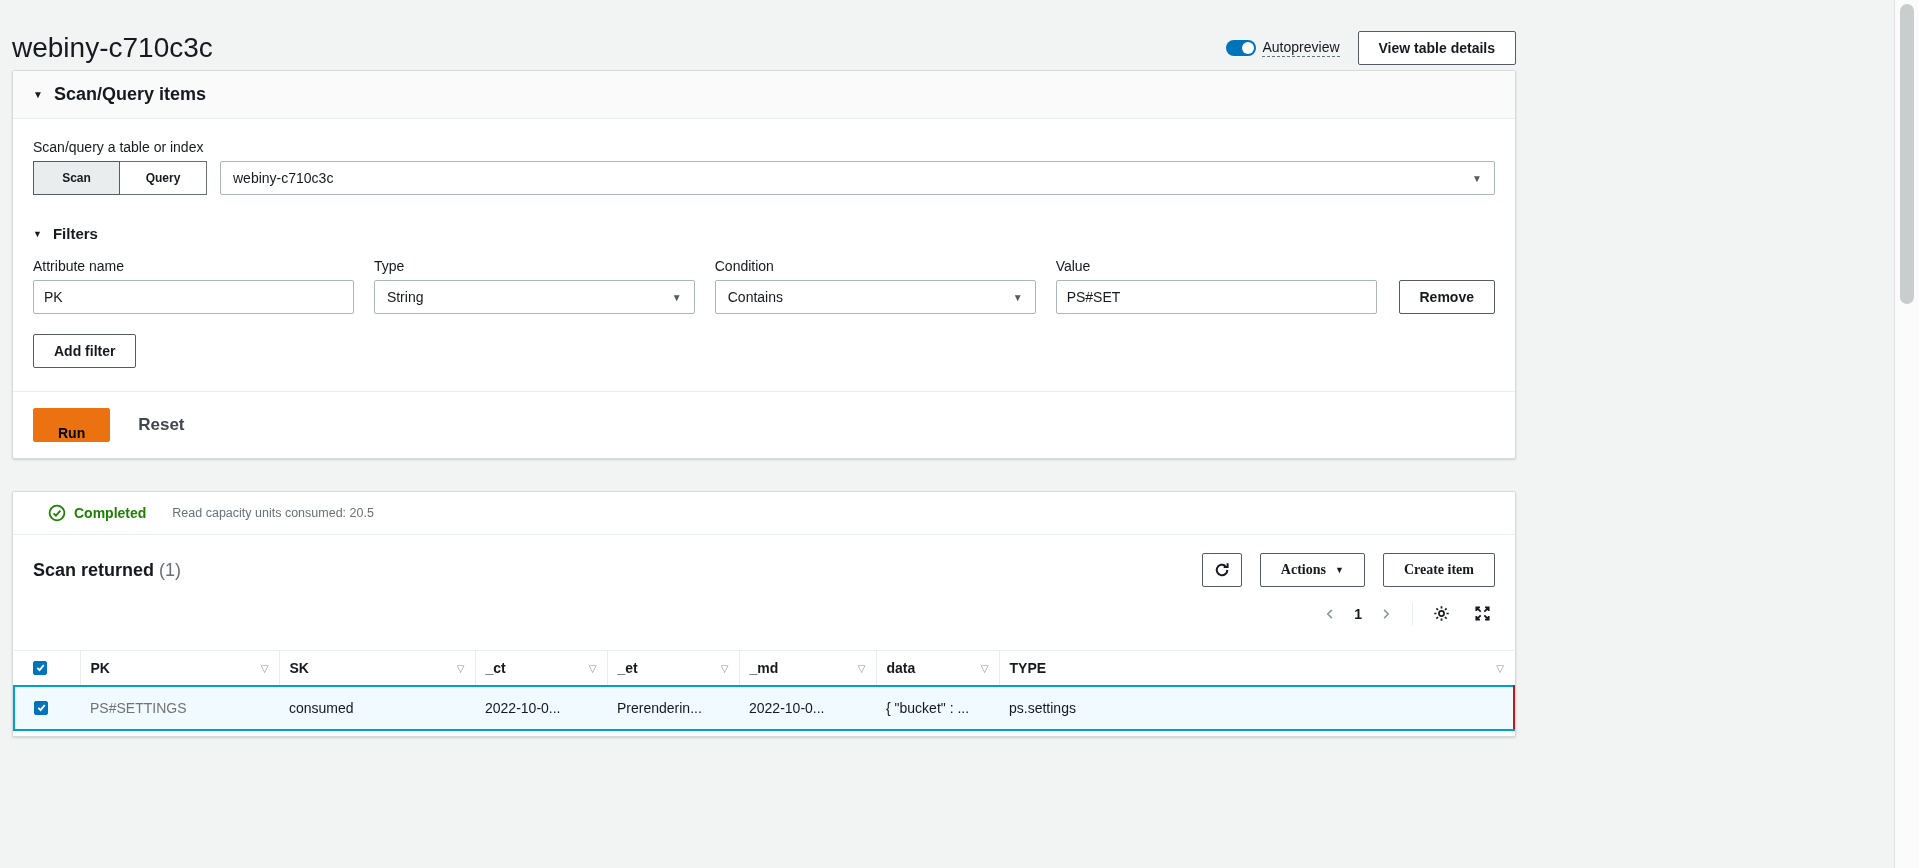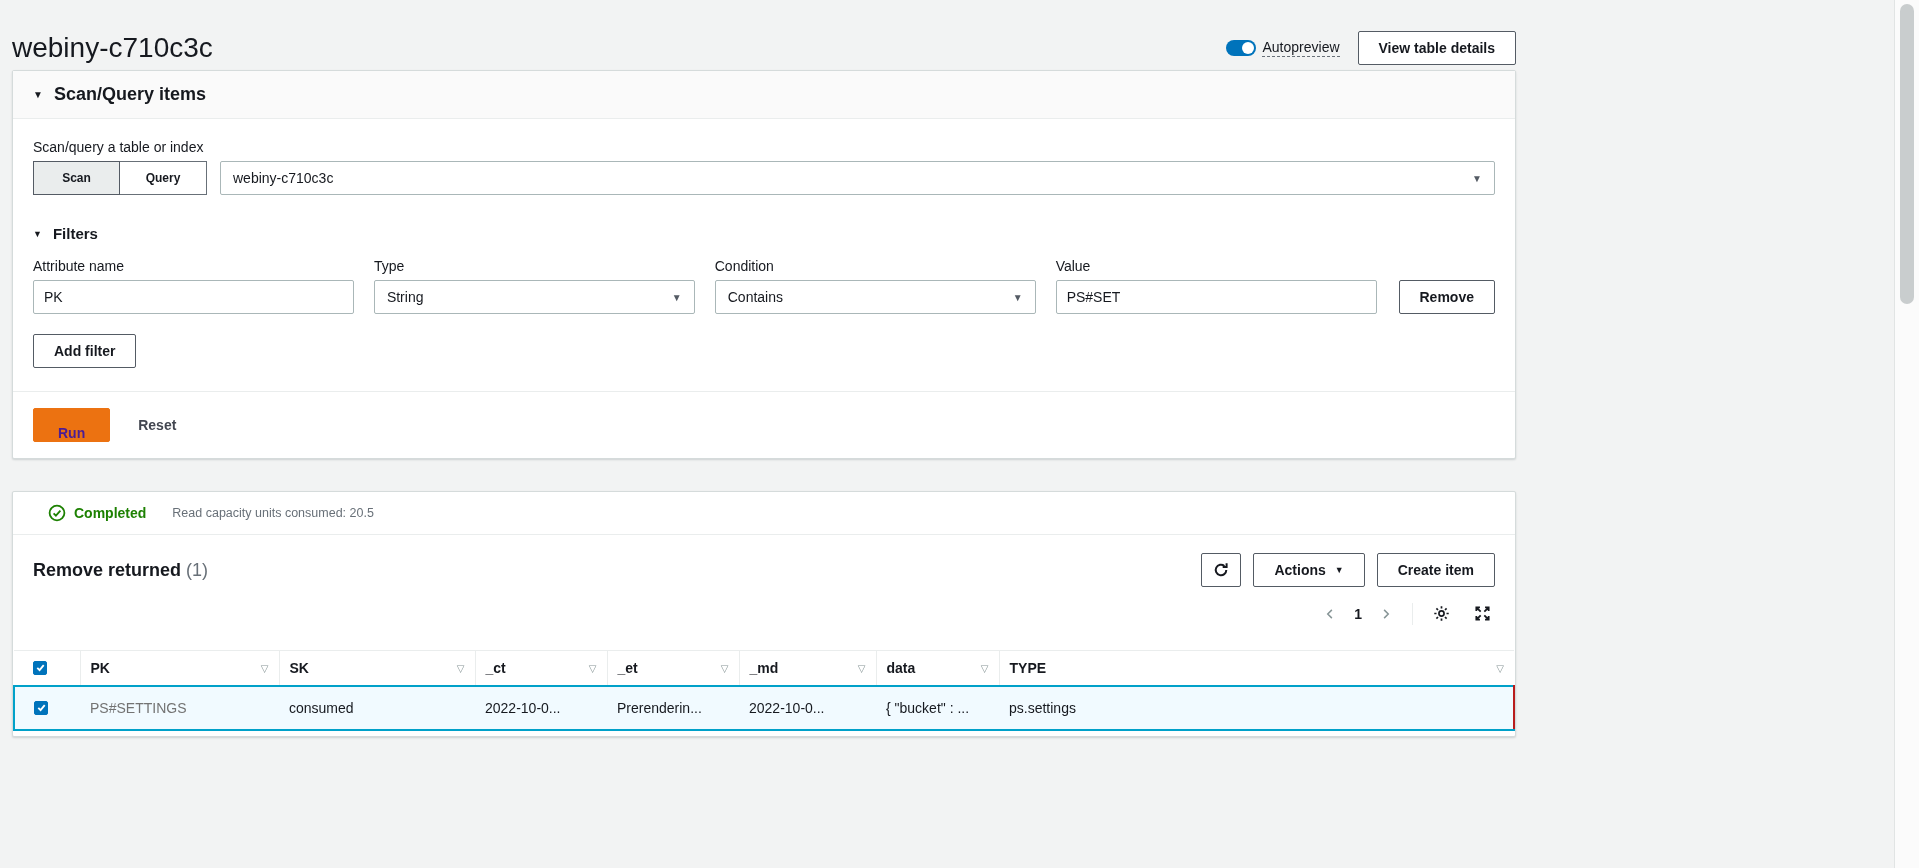--- a/index.html
+++ b/index.html
@@ -65,35 +65,35 @@
   .text-input {
     width: 100%; height: 34px; border: 1px solid #aab7b8; border-radius: 2px;
     padding: 0 10px; font-family: inherit; font-size: 14px; color: #16191f; background: #fff;
   }
   .remove-btn { margin-left: 2px; }
   .add-filter-btn { margin-top: 20px; }
 
   .card-footer { border-top: 1px solid #eaeded; margin-top: 23px; padding: 16px 20px; display: flex; align-items: center; }
   .btn-primary {
     height: 34px; padding: 16px 24px; background: #ec7211; border: 1px solid #ec7211; border-radius: 2px;
-    font-family: inherit; font-size: 14px; font-weight: 700; color: #4c1d95; cursor: pointer;
-  }
-  .btn-link { background: none; border: none; font-family: inherit; font-size: 14px; font-weight: 700; color: #424650; margin-left: 28px; cursor: pointer; }
+    font-family: inherit; font-size: 14px; font-weight: 700; color: #000000; cursor: pointer;
+  }
+  .btn-link { background: none; border: none; font-family: inherit; font-size: 17px; font-weight: 700; color: #424650; margin-left: 28px; cursor: pointer; }
 
   
   .results-card { margin-top: 32px; }
   .status-row { display: flex; align-items: center; padding: 12px 35px; border-bottom: 1px solid #eaeded; }
   .status-text { color: #1d8102; font-weight: 700; font-size: 14px; margin-left: 8px; }
   .status-detail { color: #687078; font-size: 12.5px; margin-left: 26px; }
 
   .items-header { display: flex; justify-content: space-between; align-items: center; padding: 18px 20px 0 20px; }
   .items-title { font-size: 18px; }
   .items-title .bold { font-weight: 700; }
   .items-title .count { color: #687078; font-weight: 400; }
-  .items-buttons { display: flex; gap: 12px; }
+  .items-buttons { display: flex; gap: 18px; font-family: Liberation Serif, serif; }
   .icon-btn { width: 40px; padding: 0; }
 
   .pagination-row { display: flex; justify-content: flex-end; align-items: center; padding: 14px 20px 0 20px; gap: 6px; }
   .page-nav { background: none; border: none; cursor: pointer; display: flex; align-items: center; padding: 4px; }
   .page-num { font-size: 14px; font-weight: 700; padding: 0 8px; }
   .vdiv { width: 1px; height: 22px; background: #eaeded; margin: 0 10px; }
   .tool-icon { background: none; border: none; cursor: pointer; display: flex; align-items: center; padding: 4px; }
   .tool-icon + .tool-icon { margin-left: 10px; }
 
   
@@ -206,21 +206,21 @@
       <svg width="18" height="18" viewBox="0 0 18 18" fill="none" stroke="#1d8102" stroke-width="1.8">
         <circle cx="9" cy="9" r="7.4"></circle>
         <path d="M5.6 9.3l2.3 2.3 4.5-5"></path>
       </svg>
       <span class="status-text">Completed</span>
       <span class="status-detail">Read capacity units consumed: 20.5</span>
     </div>
 
     <div class="items-header">
       <div class="items-title">
-        <span class="bold">Remove returned</span>
+        <span class="bold">Scan returned</span>
         <span class="count">(1)</span>
       </div>
       <div class="items-buttons">
         <button class="btn icon-btn">
           <svg width="16" height="16" viewBox="0 0 16 16" fill="none" stroke="#16191f" stroke-width="2">
             <path d="M13.3 8A5.3 5.3 0 1 1 11.4 3.9"></path>
             <path d="M13.6 1.2v3.9H9.7"></path>
           </svg>
         </button>
         <button class="btn">

